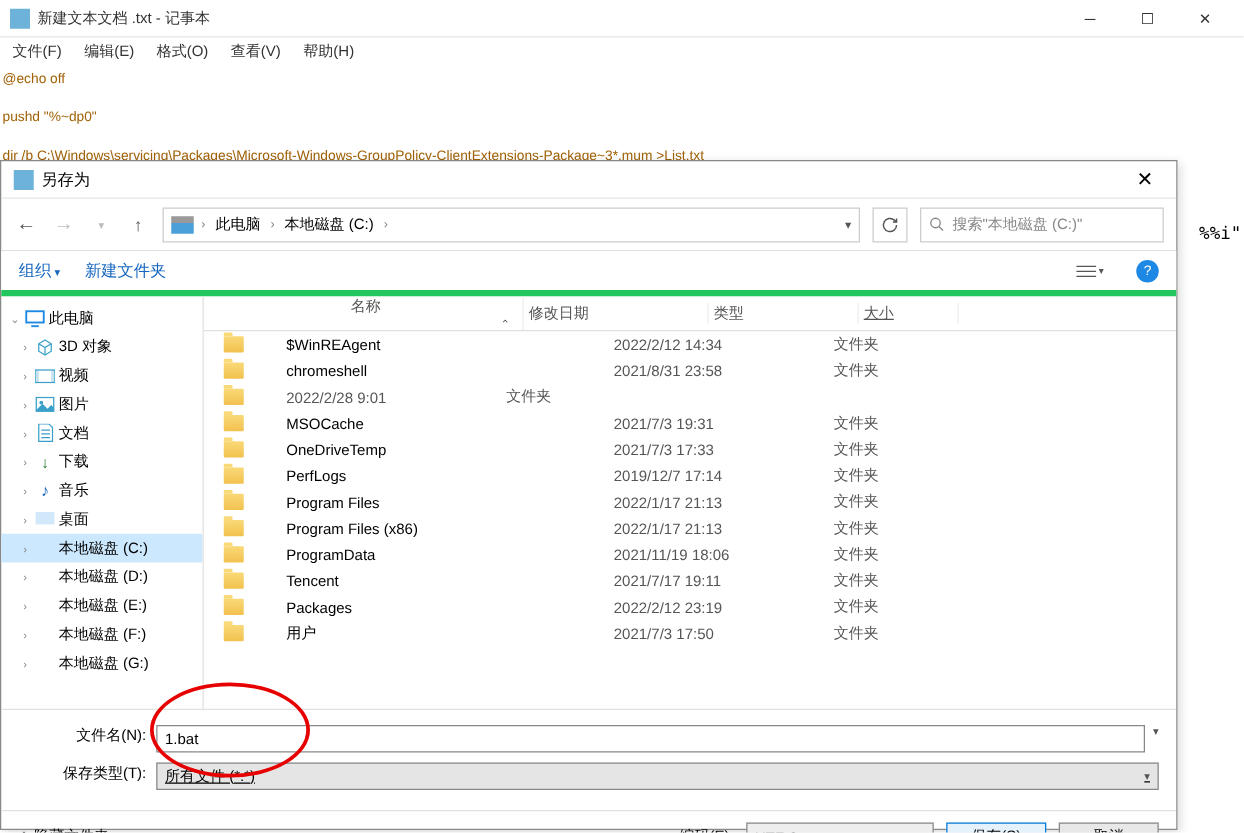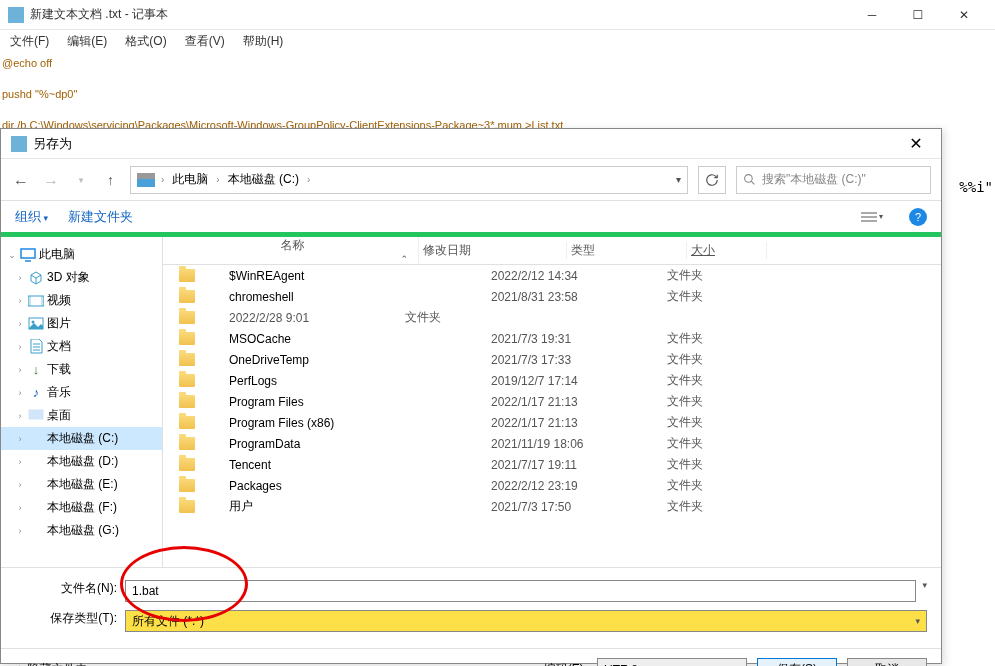--- a/index.html
+++ b/index.html
@@ -67,21 +67,21 @@
 .fp-row .folder-icon { width: 16px; height: 13px; background: linear-gradient(#f9d978,#f2c14e); border-radius: 1px; margin-right: 6px; position: relative; }
 .fp-row .folder-icon::before { content: ''; position: absolute; top: -3px; left: 0; width: 7px; height: 3px; background: #f9d978; border-radius: 1px 1px 0 0; }
 .fp-row .rn { width: 234px; color: #000; }
 .fp-row .rd { width: 148px; color: #555; }
 .fp-row .rt { width: 120px; color: #555; }
 
 .dlg-bottom { border-top: 1px solid #e0e0e0; padding: 12px 14px 8px; }
 .form-row { display: flex; margin-bottom: 8px; }
 .form-label { width: 110px; text-align: right; padding-right: 8px; color: #000; }
 .form-input { flex: 1; height: 22px; border: 1px solid #888; padding: 0 6px; background: #fff; font-size: 12px; }
-.form-select { flex: 1; height: 22px; border: 1px solid #888; background: #fde047; padding: 0 6px; display: flex; align-items: center; justify-content: space-between; }
+.form-select { flex: 1; height: 22px; border: 1px solid #888; background: #e5e5e5; padding: 0 6px; display: flex; align-items: center; justify-content: space-between; text-decoration: underline; }
 .form-select .caret { font-size: 9px; color: #555; }
 
 .dlg-footer { border-top: 1px solid #e0e0e0; height: 42px; display: flex; align-items: center; padding: 0 14px; gap: 10px; }
 .hide-folders { color: #000; display: flex; align-items: center; gap: 4px; }
 .footer-spacer { flex: 1; }
 .enc-label { color: #000; }
 .enc-select { width: 150px; height: 24px; border: 1px solid #888; background: #eee; display: flex; align-items: center; justify-content: space-between; padding: 0 6px; }
 .btn { width: 80px; height: 24px; border: 1px solid #888; background: #e8e8e8; display: flex; align-items: center; justify-content: center; }
 .btn.primary { border-color: #0078d7; background: #e5f1fb; }
 

